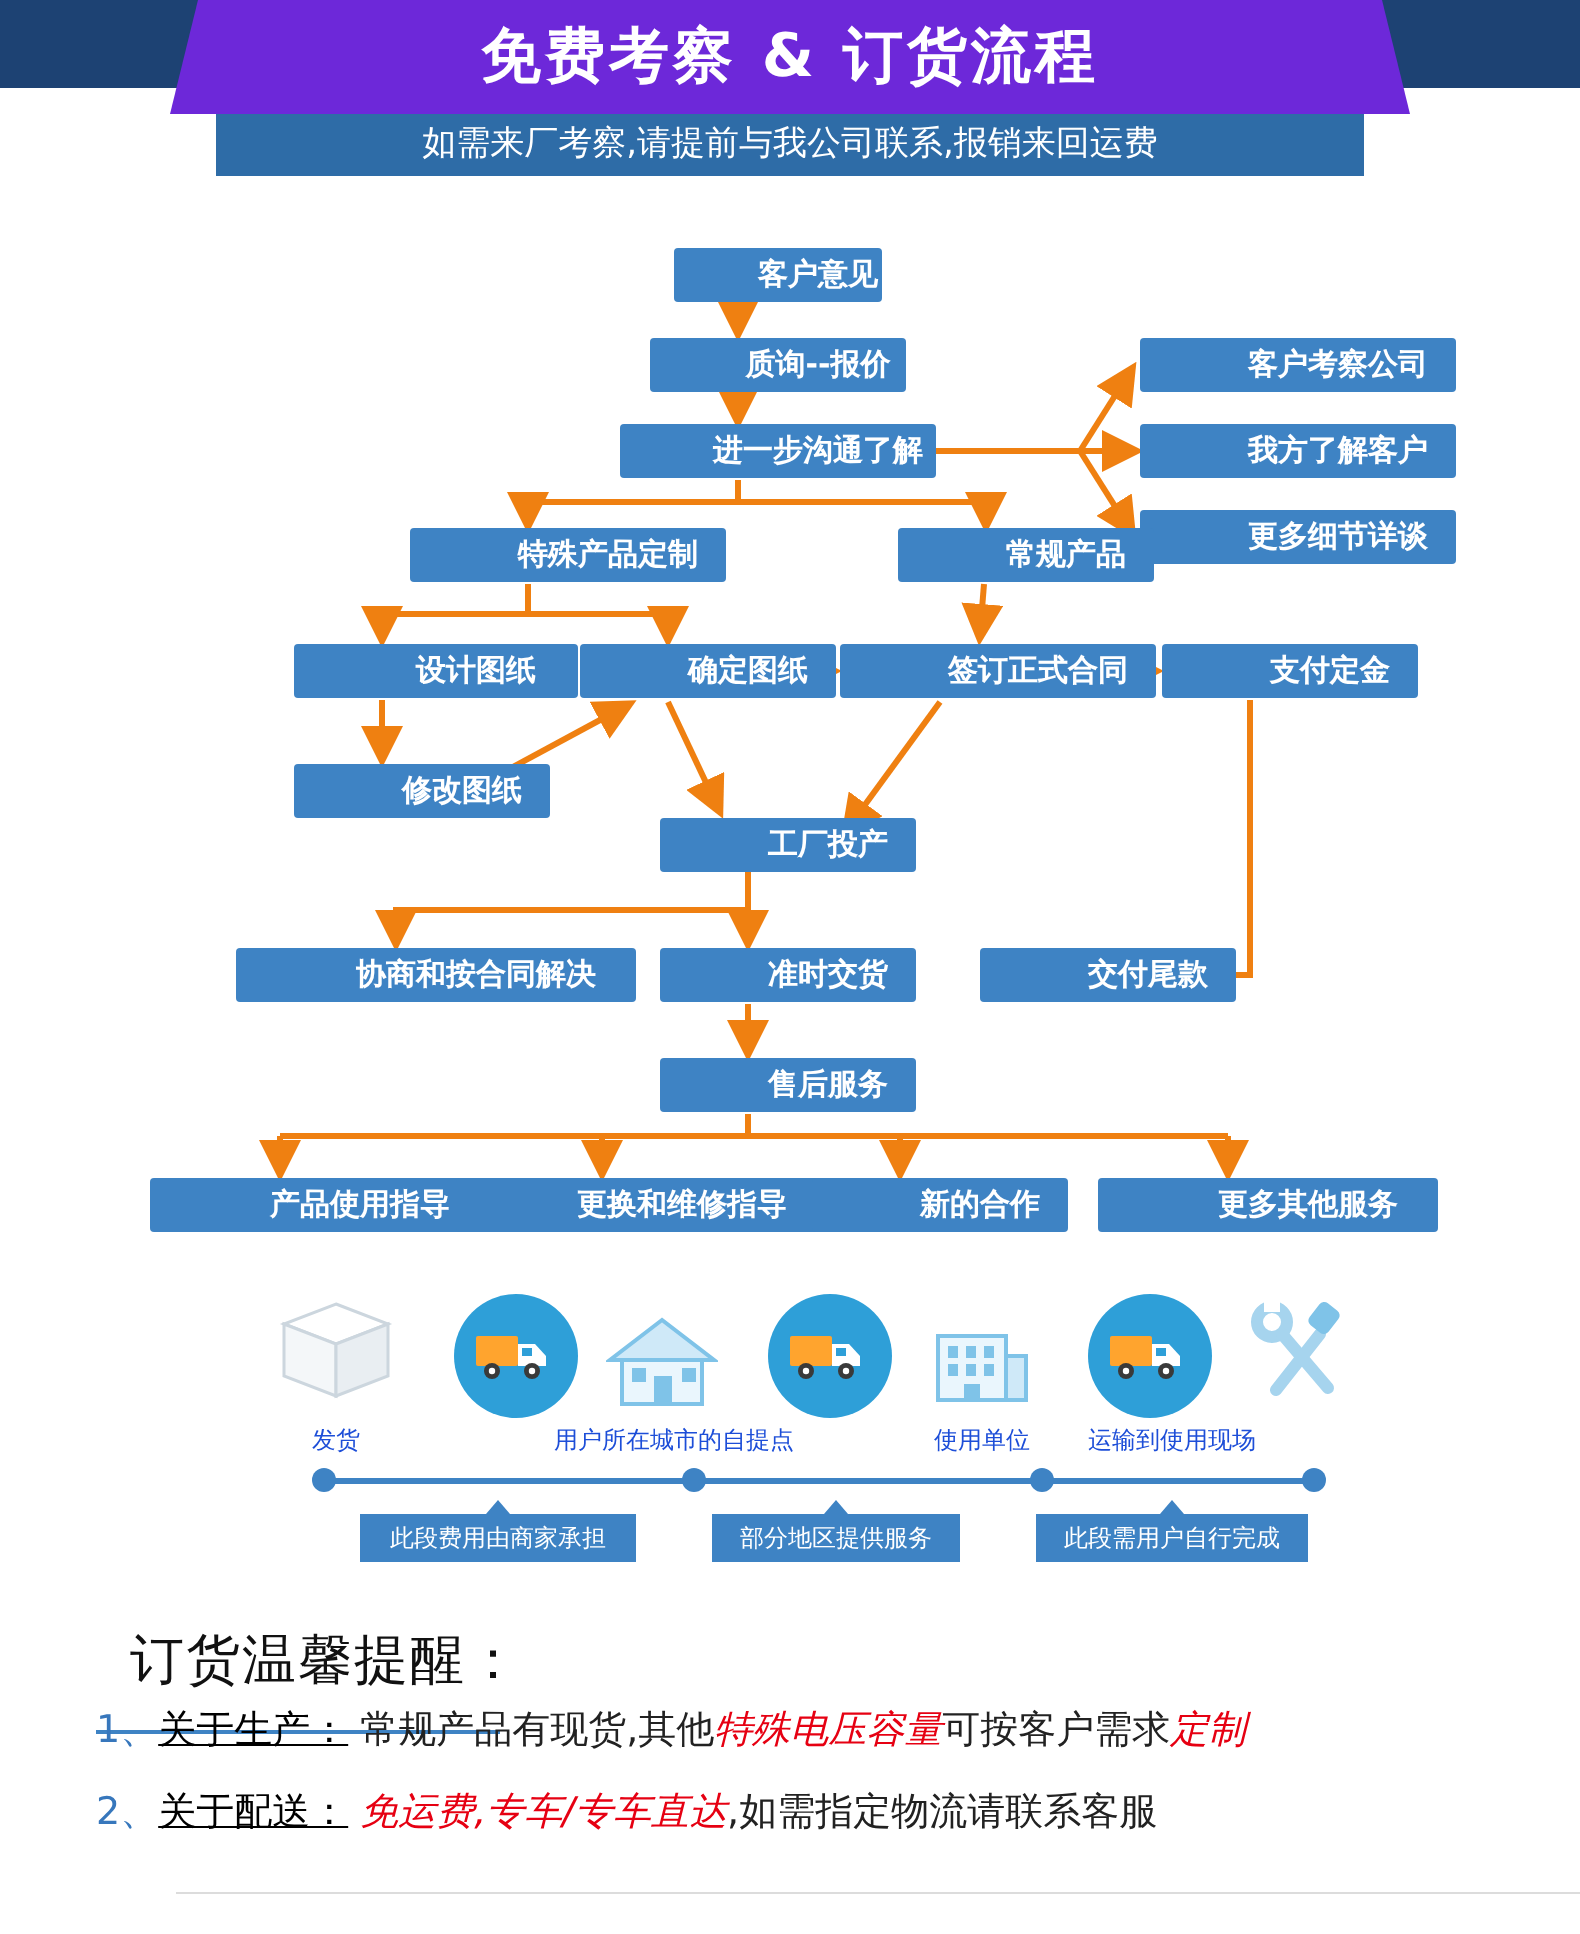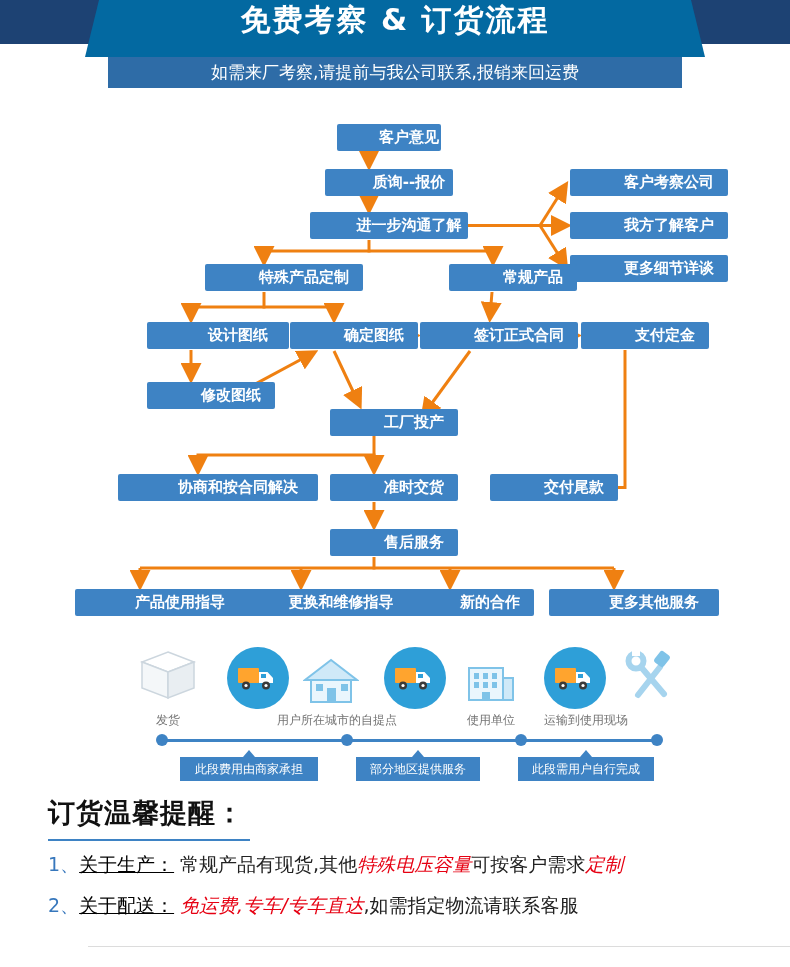--- a/index.html
+++ b/index.html
@@ -2,42 +2,42 @@
 <html><head>
 <meta charset="utf-8">
 <style>
   html,body{margin:0;padding:0;background:#fff;}
   .canvas{position:relative;width:790px;height:967px;background:#fff;overflow:hidden;
           font-family:"DejaVu Sans","Liberation Sans",sans-serif;margin:0 auto;}
   
   .ribbon-end{position:absolute;top:0;height:44px;background:#1d4273;}
   .ribbon-end.left{left:0;width:150px;clip-path:polygon(0 0,100% 0,calc(100% - 14px) 100%,0 100%);}
   .ribbon-end.right{left:640px;width:150px;clip-path:polygon(0 0,100% 0,100% 100%,14px 100%);}
-  .title-band{position:absolute;left:85px;top:0;width:620px;height:57px;background:#0369a1;
+  .title-band{position:absolute;left:85px;top:0;width:620px;height:57px;background:#6d28d9;
               clip-path:polygon(14px 0,calc(100% - 14px) 0,100% 100%,0 100%);
-              display:flex;justify-content:center;}
+              display:flex;align-items:center;justify-content:center;}
   .title-band h1{margin:0;color:#fff;font-size:30px;font-weight:bold;letter-spacing:2px;}
   .subtitle-bar{position:absolute;left:108px;top:57px;width:574px;height:31px;background:#2e6ca7;
                 color:#fff;font-size:17px;text-align:center;line-height:31px;white-space:nowrap;}
   
   .node{position:absolute;height:27px;line-height:27px;background:#3e83c4;color:#fff;
         font-size:15px;font-weight:bold;text-align:center;white-space:nowrap;border-radius:2px;overflow:hidden;padding-left:40px;}
   .connectors{position:absolute;left:0;top:110px;}
   
   .d-icon{position:absolute;}
-  .d-label{position:absolute;font-size:12px;color:#737373;white-space:nowrap;transform:translateX(-50%);}
+  .d-label{position:absolute;font-size:12px;color:#1d4ed8;white-space:nowrap;transform:translateX(-50%);}
   .t-line{position:absolute;left:160px;top:739px;width:498px;height:3px;background:#3e83c4;}
   .t-dot{position:absolute;top:734px;width:12px;height:12px;border-radius:50%;background:#3e83c4;}
   .seg{position:absolute;top:757px;height:24px;line-height:24px;background:#3e83c4;color:#fff;
        font-size:12px;text-align:center;white-space:nowrap;}
   .seg::before{content:"";position:absolute;top:-7px;left:50%;margin-left:-6px;
        border-left:6px solid transparent;border-right:6px solid transparent;border-bottom:7px solid #3e83c4;}
   
   .reminder{position:absolute;left:48px;top:795px;width:715px;}
-  .reminder h2{margin:0;font-size:27px;font-weight:bold;color:#111;letter-spacing:1px;}
+  .reminder h2{margin:17px;font-size:27px;font-weight:normal;color:#111;letter-spacing:1px;}
   .title-underline{width:202px;height:2px;background:#3e83c4;margin-top:8px;}
   .r-item{position:absolute;left:0;font-size:19px;white-space:nowrap;}
   .r-item .num{color:#3777bc;}
   .r-item .lbl{color:#000000;text-decoration:underline;margin-right:6px;}
   .r-item .dark{color:#222;}
   .r-item .red{color:#e60012;font-style:italic;}
   .bottom-divider{position:absolute;left:88px;top:946px;width:702px;height:1px;background:#dcdcdc;}
 </style>
 </head>
 <body>

